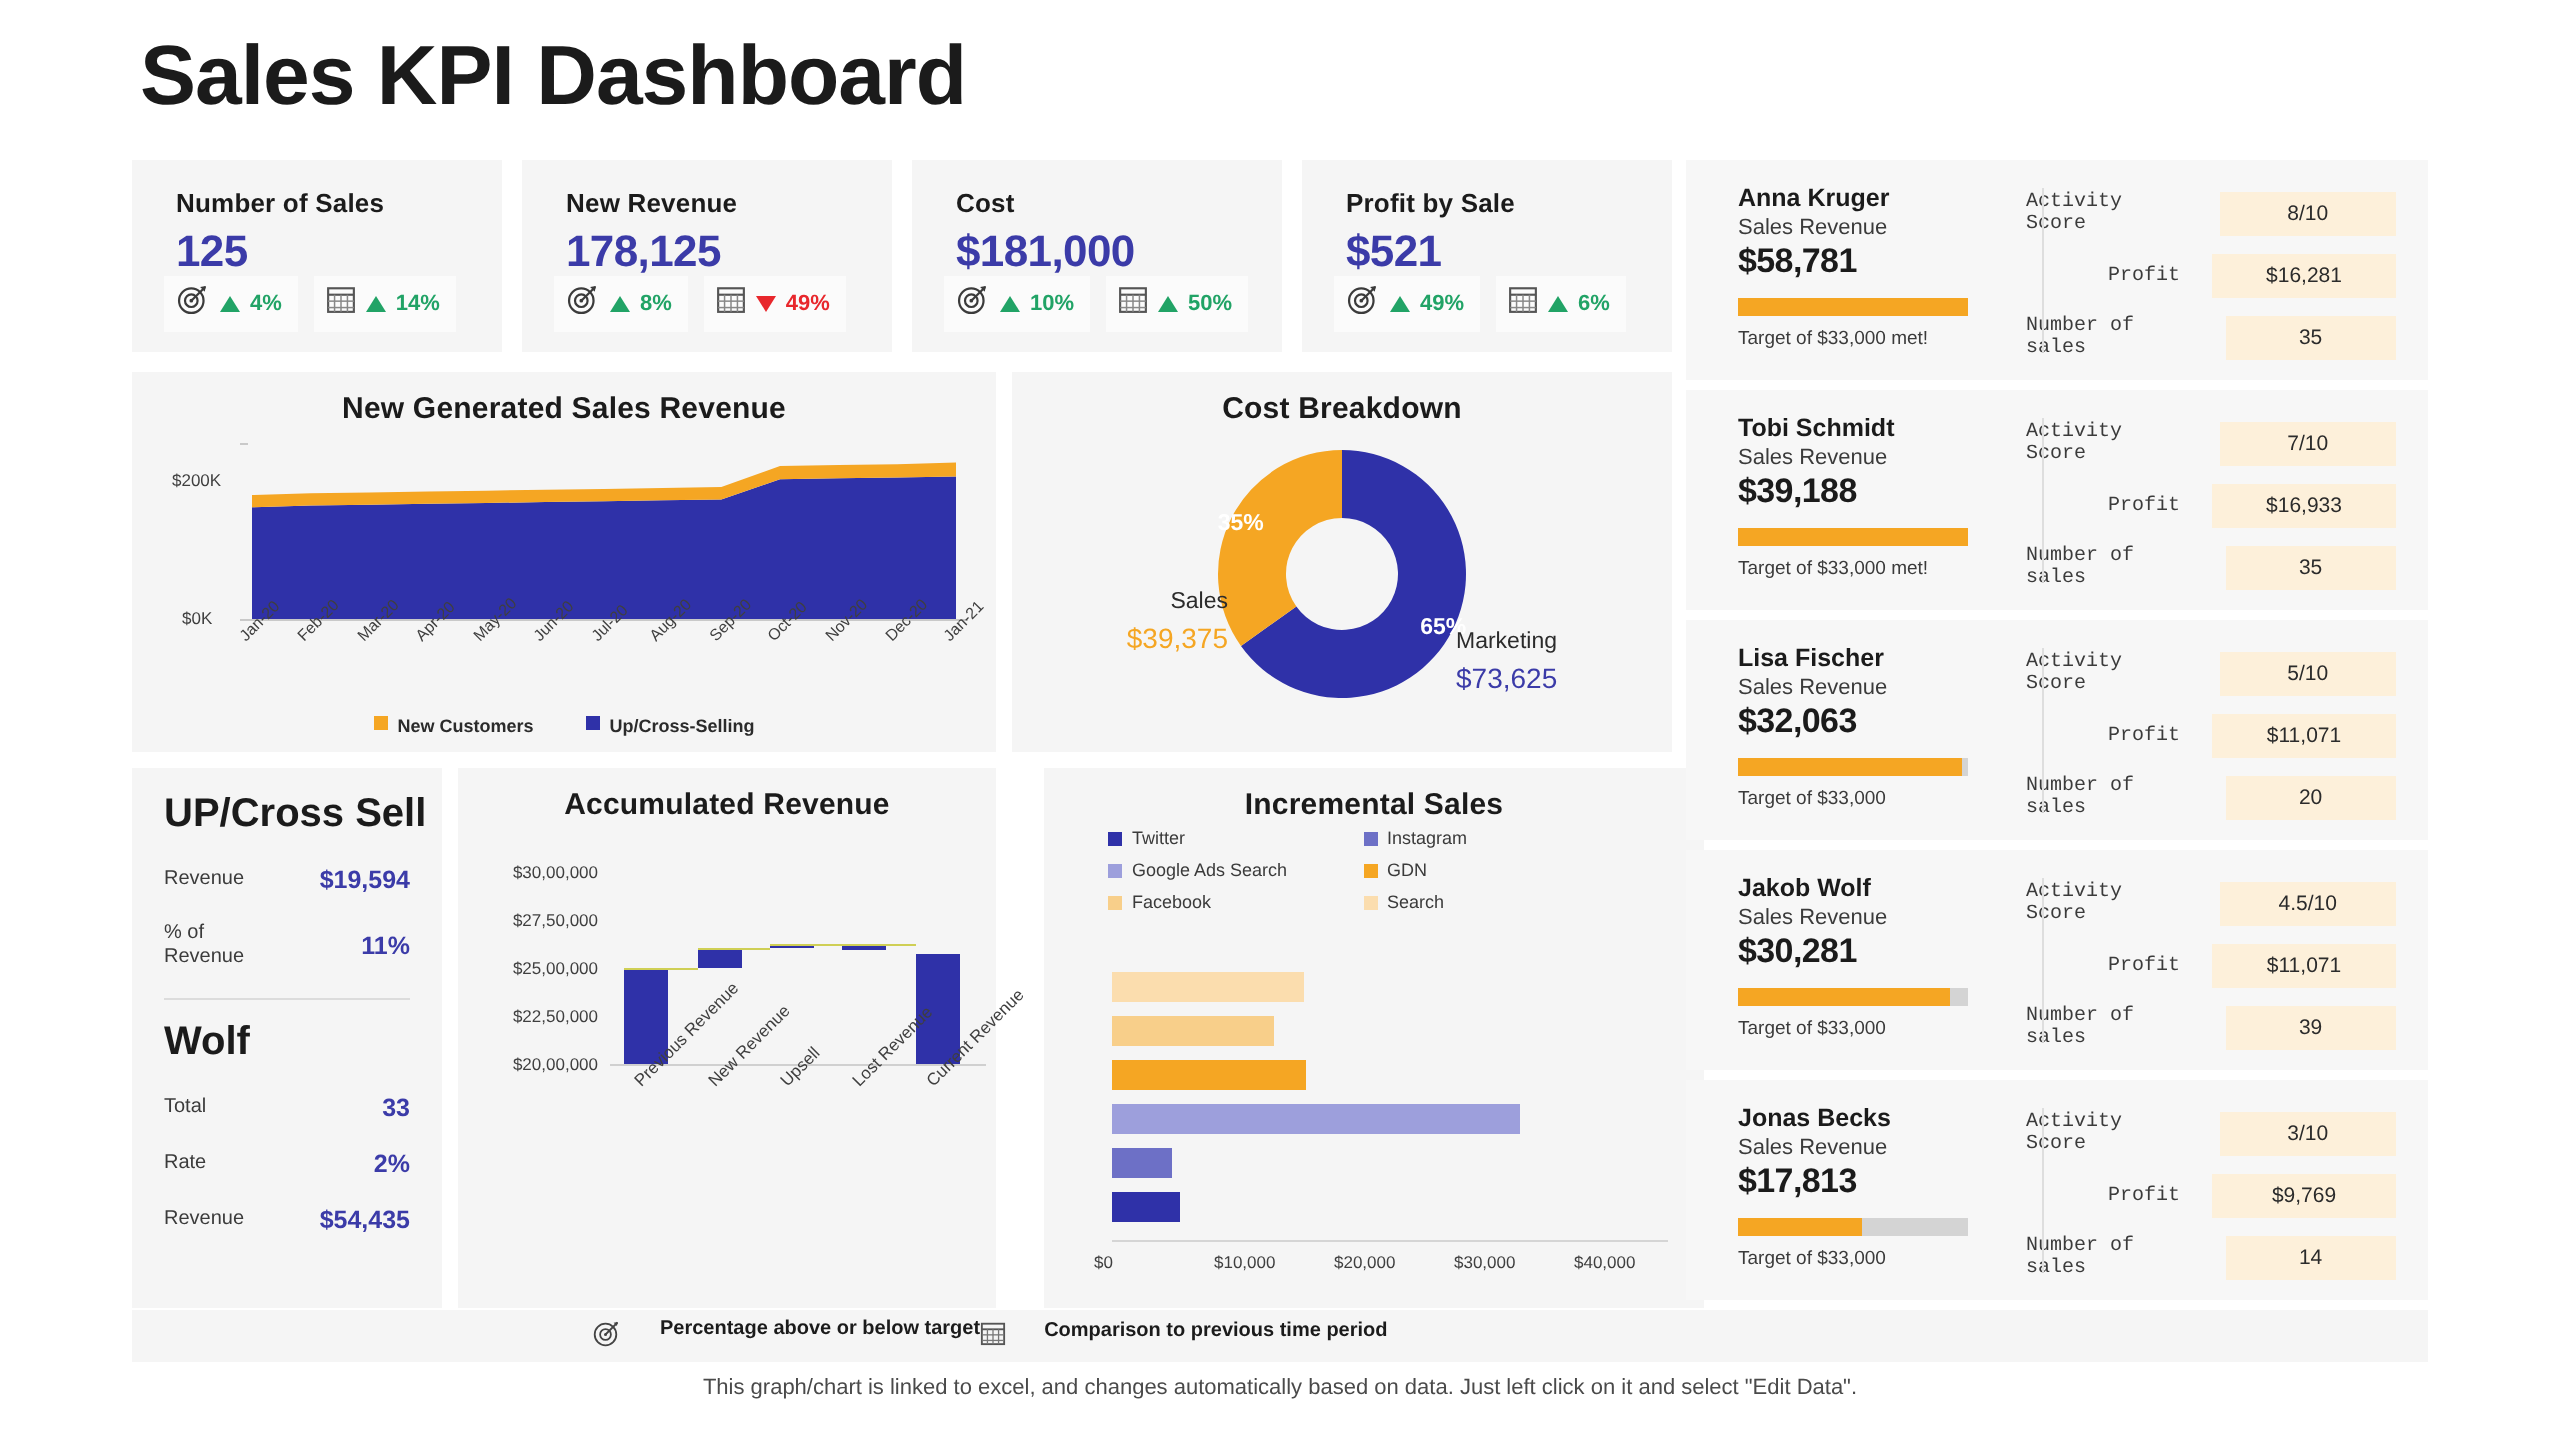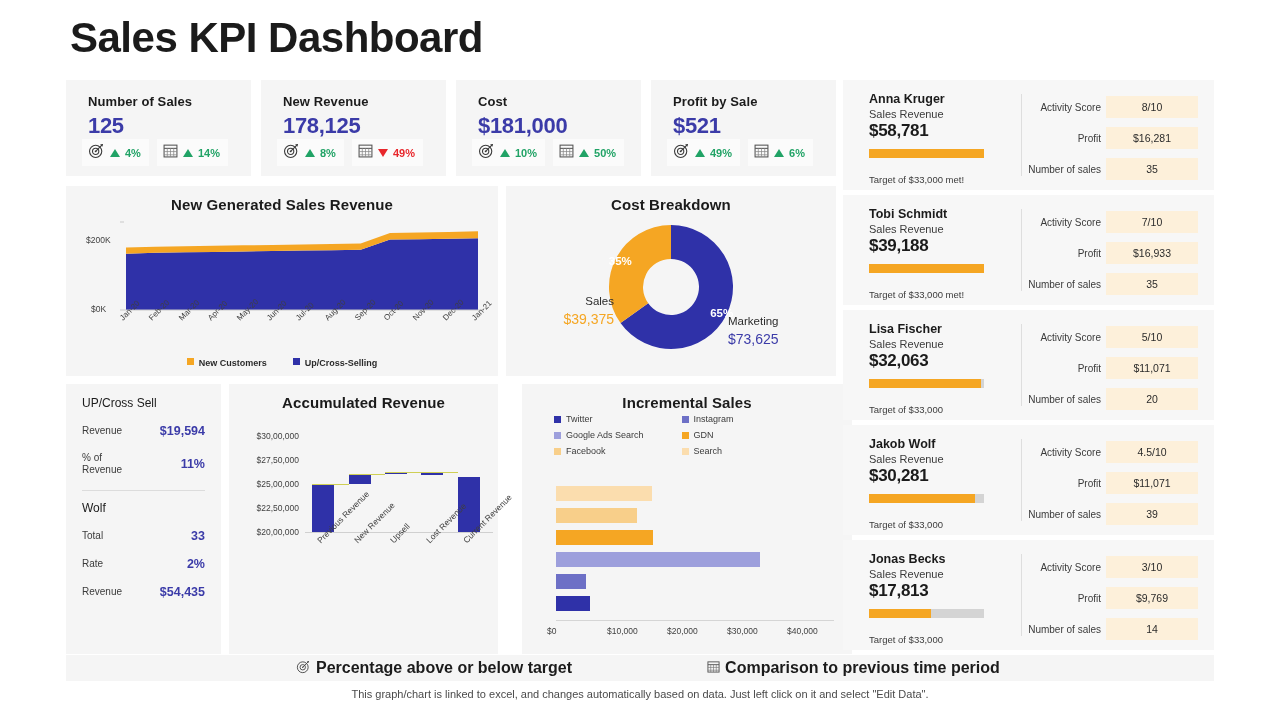--- a/index.html
+++ b/index.html
@@ -54,21 +54,21 @@
   .legend-row { position:absolute; bottom:8px; left:0; width:100%;
                 display:flex; justify-content:center; gap:26px; }
   .legend-item { display:flex; gap:5px; font-size:9px; color:#2b2b2b; font-weight:bold;}
   .swatch { width:7px; height:7px; display:inline-block; }
 
   
   .donut-lbl { position:absolute; text-align:right; font-size:11.5px; color:#2b2b2b; line-height:1.35; }
   .donut-amt { font-size:14px; }
 
   
-  .up-h { font-size:12px; font-weight:normal; color:#1b1b1b; padding:12px 0 0 16px; }
+  .up-h { font-size:20px; font-weight:bold; color:#1b1b1b; padding:12px 0 0 16px; }
   .up-row { display:flex; justify-content:space-between; align-items:center;
             padding:0 16px; margin-top:14px; }
   .up-k { font-size:10px; color:#3b3b3b; line-height:1.2; }
   .up-v { font-size:12.5px; font-weight:bold; color:#3b3ba8; }
   .up-div { height:1px; background:#dcdcdc; margin:14px 16px 0 16px; }
 
   
   .wf-ytick { position:absolute; font-size:8.5px; color:#3f3f3f; text-align:right; width:66px;}
   .wf-bar { position:absolute; background:#2f31a8; }
   .wf-conn { position:absolute; background:#cfcf55; height:1px; }
@@ -82,32 +82,32 @@
 
   
   .reps { position:absolute; left:843px; top:80px; width:371px; height:574px; }
   .rep { position:relative; height:110px; background:#f7f7f7; margin-bottom:5px; display:flex; }
   .rep-left { width:150px; padding:12px 0 0 26px; }
   .rep-name { font-size:12.5px; font-weight:bold; color:#1b1b1b; }
   .rep-sub { font-size:11px; color:#3b3b3b; margin-top:2px; }
   .rep-amt { font-size:17px; font-weight:bold; color:#1b1b1b; margin-top:1px; letter-spacing:-.3px;}
   .rep-track { width:115px; height:9px; background:#d4d4d4; margin-top:8px; }
   .rep-fill { height:9px; background:#f5a623; }
-  .rep-tgt { font-size:9.5px; color:#3b3b3b; margin-top:16px; }
+  .rep-tgt { font-size:9.5px; color:#3b3b3b; margin-top:6px; }
   .rep-div { position:absolute; left:178px; top:14px; width:1px; height:82px; background:#dedede; }
   .rep-right { flex:1; padding:16px 16px 0 20px; }
   .rep-mrow { display:flex; align-items:center; justify-content:flex-end; margin-bottom:9px; }
-  .rep-mk { font-size:10px; color:#3b3b3b; text-align:right; padding-right:5px; }
+  .rep-mk { font-size:10px; color:#3b3b3b; padding-right:16px;font-family:Liberation Mono, monospace; }
   .rep-mv { background:#fdf0da; width:92px; height:22px; display:flex;
             align-items:center; justify-content:center; font-size:10.5px; color:#2b2b2b; }
 
   
   .foot { position:absolute; left:66px; top:655px; width:1148px; height:26px;
           background:#f5f5f5; display:flex; align-items:center; }
-  .foot-item { display:flex; align-items:center; gap:5px; font-size:16px;
+  .foot-item { display:flex; align-items:flex-start; gap:19px; font-size:10px;
                font-weight:bold; color:#1b1b1b; }
   .foot-note { position:absolute; left:0; top:688px; width:1280px; text-align:center;
                font-size:11px; color:#4a4a4a; }
 </style>
 </head>
 <body>
 
 <div class="page">
 
   <div class="title">Sales KPI Dashboard</div>
@@ -535,21 +535,21 @@
         <svg width="15" height="15" viewBox="0 0 20 20">
             <circle cx="9" cy="11" r="7.2" fill="none" stroke="#444" stroke-width="1.2"></circle>
             <circle cx="9" cy="11" r="3.6" fill="none" stroke="#444" stroke-width="1.2"></circle>
             <circle cx="9" cy="11" r="1" fill="#444"></circle>
             <path d="M9 11 L17 3" stroke="#444" stroke-width="1.2" fill="none"></path>
             <path d="M14.4 3.2 L17.2 2.6 L16.6 5.4 Z" fill="#444"></path>
           </svg>
       </span>
       <span>Percentage above or below target</span>
     </div>
-    <div class="foot-item" style="margin-left:135px;">
+    <div class="foot-item" style="">
       <span>
         <svg width="13" height="13" viewBox="0 0 14 14">
             <rect x="1" y="2" width="12" height="11" fill="none" stroke="#555" stroke-width="1"></rect>
             <line x1="1" y1="5" x2="13" y2="5" stroke="#555" stroke-width="1"></line>
             <line x1="4" y1="5" x2="4" y2="13" stroke="#777" stroke-width=".7"></line>
             <line x1="7" y1="5" x2="7" y2="13" stroke="#777" stroke-width=".7"></line>
             <line x1="10" y1="5" x2="10" y2="13" stroke="#777" stroke-width=".7"></line>
             <line x1="1" y1="8" x2="13" y2="8" stroke="#777" stroke-width=".7"></line>
             <line x1="1" y1="11" x2="13" y2="11" stroke="#777" stroke-width=".7"></line>
           </svg>

